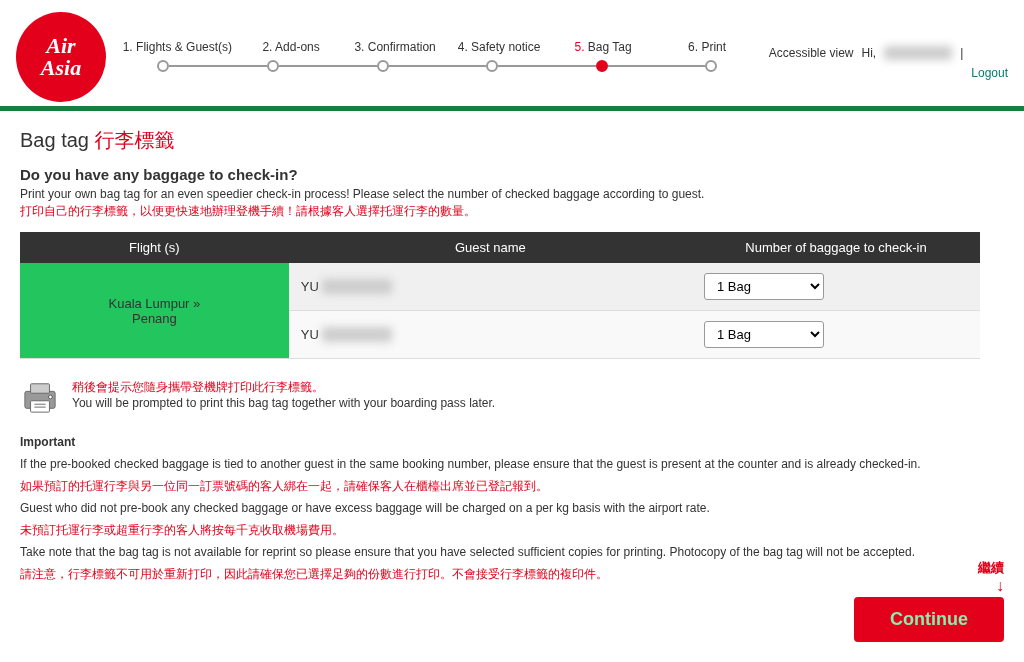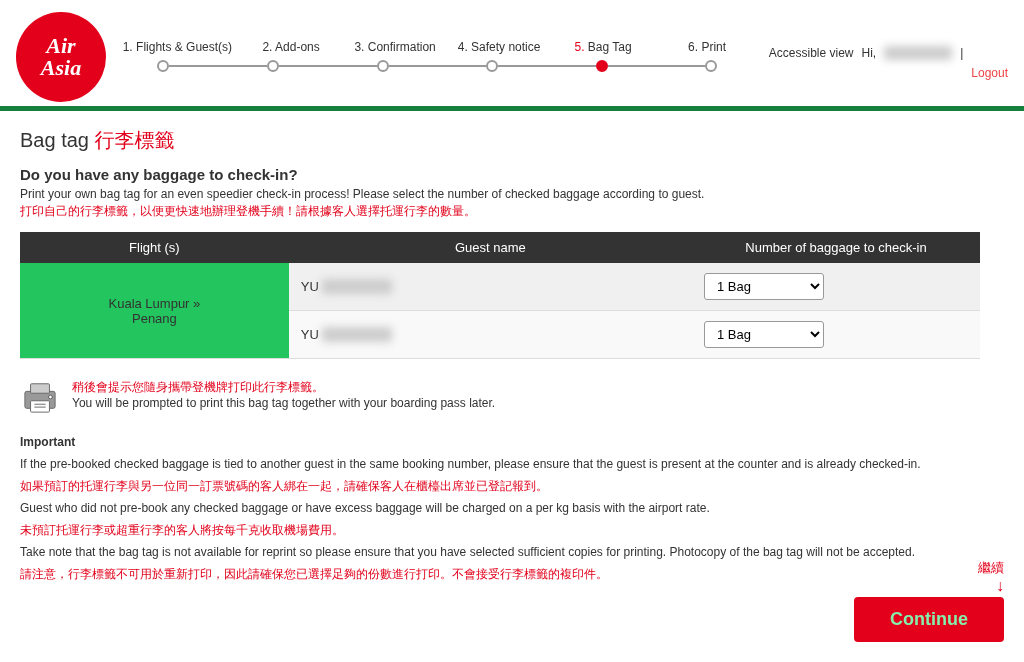--- a/index.html
+++ b/index.html
@@ -14,21 +14,21 @@
       border-bottom: 5px solid #15803d;
     }
     .header-right {
       font-size: 12px;
       color: #333;
       display: flex;
       gap: 8px;
       align-items: center;
       padding-bottom: 8px;
     }
-    .header-right a { color: #ef4444; text-decoration: none; margin-top: 40px; }
+    .header-right a { color: #0f766e; text-decoration: none; margin-top: 40px; }
     .logo-circle {
       width: 90px;
       height: 90px;
       background: #e2001a;
       border-radius: 50%;
       display: flex;
       align-items: center;
       justify-content: center;
       margin: 4px 0;
     }
@@ -151,21 +151,21 @@
       bottom: 20px;
       right: 20px;
       display: flex;
       flex-direction: column;
       align-items: flex-end;
       gap: 2px;
     }
     .continue-hint {
       font-size: 13px;
       color: #e2001a;
-      font-weight: normal;
+      font-weight: bold;
       display: flex;
       flex-direction: column;
       align-items: flex-end;
     }
     .continue-btn {
       background: #e2001a;
       color: #86efac;
       border: none;
       padding: 12px 36px;
       font-size: 18px;

